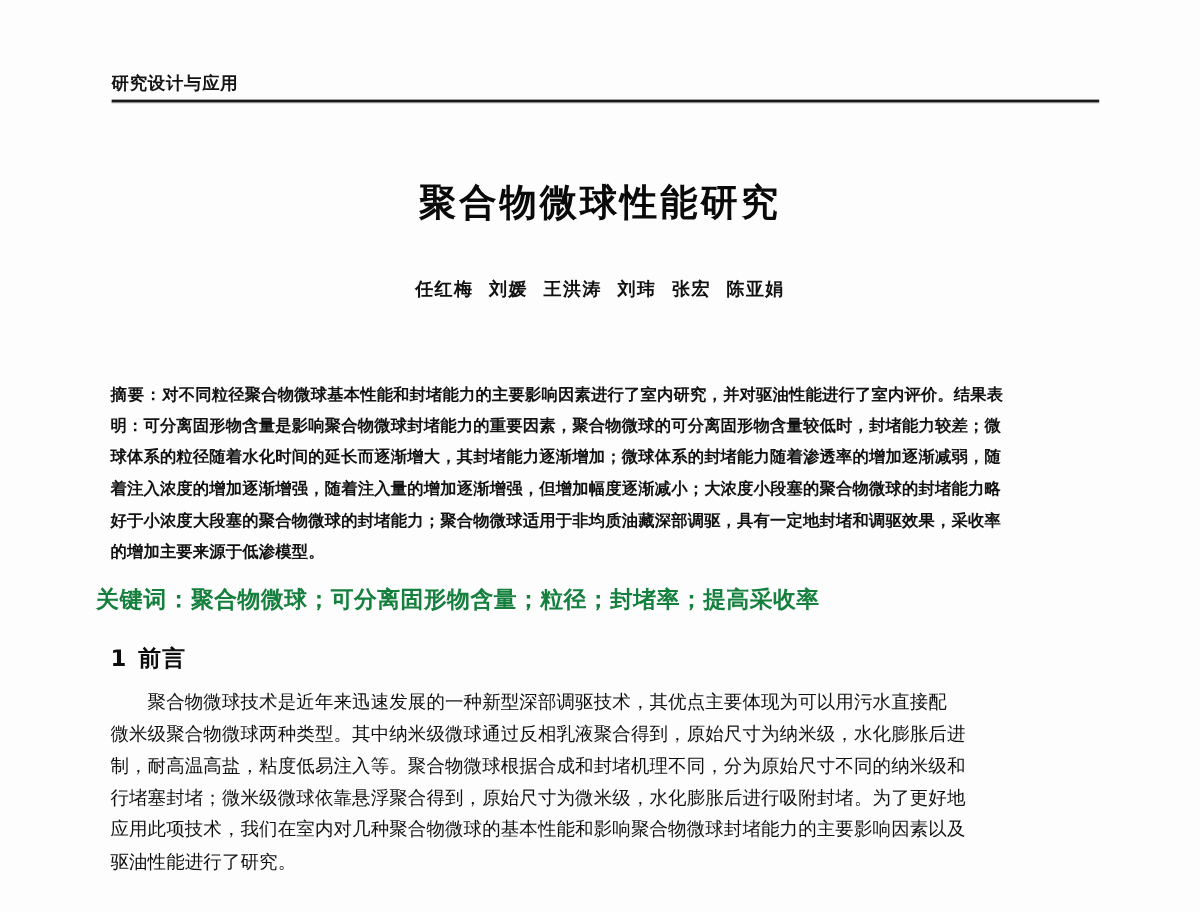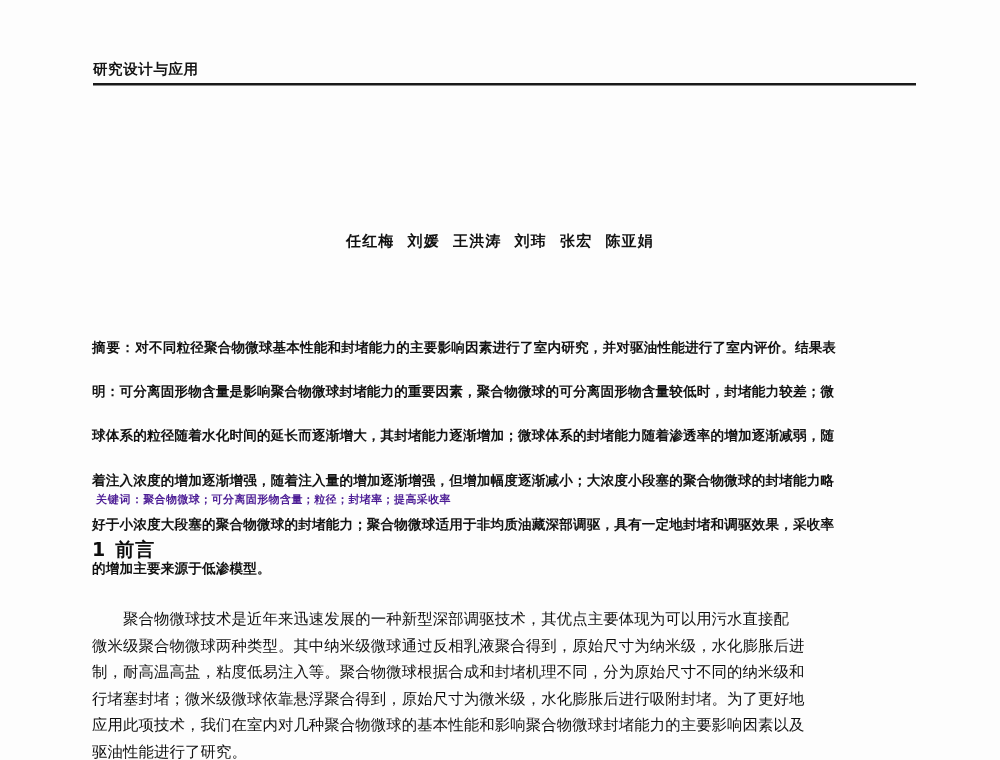--- a/index.html
+++ b/index.html
@@ -27,21 +27,21 @@
   }
 
   
   .running-header {
     position: absolute;
     left: 93px;
     top: 62px;
     width: 824px;
   }
   .running-header-text {
-    font-family: Liberation Mono, monospace;
+    font-family: Liberation Sans, sans-serif;
     font-size: 14.5px;
     font-weight: 700;
     letter-spacing: 0.6px;
     color: #141414;
     line-height: 1.2;
     white-space: nowrap;
   }
   .header-rule {
     margin-top: 4px;
     height: 2px;
@@ -115,33 +115,32 @@
     font-weight: 600;
   }
   .abstract .lead {
     font-weight: 800;
     letter-spacing: 0.8px;
   }
   .abstract-line {
     display: block;
     white-space: nowrap;
     height: 26.2px;
-    margin-top: 18px;
   }
 
   
   .keywords {
     position: absolute;
-    left: 96px;
+    left: 80px;
     top: 488px;
     width: 826px;
-    font-size: 11px;
+    font-size: 19px;
     line-height: 24px;
     letter-spacing: 0.4px;
-    color: #4c1d95;
+    color: #15803d;
     font-weight: 600;
     white-space: nowrap;
   }
   .keywords .lead { font-weight: 800; letter-spacing: 0.8px; }
 
   
   .section-heading {
     position: absolute;
     left: 92px;
     font-size: 19px;
@@ -169,33 +168,34 @@
     line-height: 26.6px;
     letter-spacing: 0.1px;
     color: #101010;
     text-align: justify;
   }
   .body-line {
     display: block;
     white-space: nowrap;
     height: 26.6px;
   }
-  .body-line.indent { text-indent: 0; margin-top: 34px; }
+  .body-line.indent { text-indent: 0; }
 </style>
 </head>
 <body>
 
 <div class="page">
 
   <div class="running-header">
     <div class="running-header-text">研究设计与应用</div>
     <div class="header-rule"></div>
     <div class="header-rule-thin"></div>
   </div>
 
+  <h1 class="doc-title">聚合物微球性能研究</h1>
 
   <div class="authors">
     <span>任红梅</span><span class="sep"></span><span>刘媛</span><span class="sep"></span><span>王洪涛</span><span class="sep"></span><span>刘玮</span><span class="sep"></span><span>张宏</span><span class="sep"></span><span>陈亚娟</span>
   </div>
 
 
   <div class="abstract">
     <span class="abstract-line"><span class="lead">摘要：</span><span>对不同粒径聚合物微球基本性能和封堵能力的主要影响因素进行了室内研究，并对驱油性能进行了室内评价。结果表</span></span>
     <span class="abstract-line">明：可分离固形物含量是影响聚合物微球封堵能力的重要因素，聚合物微球的可分离固形物含量较低时，封堵能力较差；微</span>
     <span class="abstract-line">球体系的粒径随着水化时间的延长而逐渐增大，其封堵能力逐渐增加；微球体系的封堵能力随着渗透率的增加逐渐减弱，随</span>

